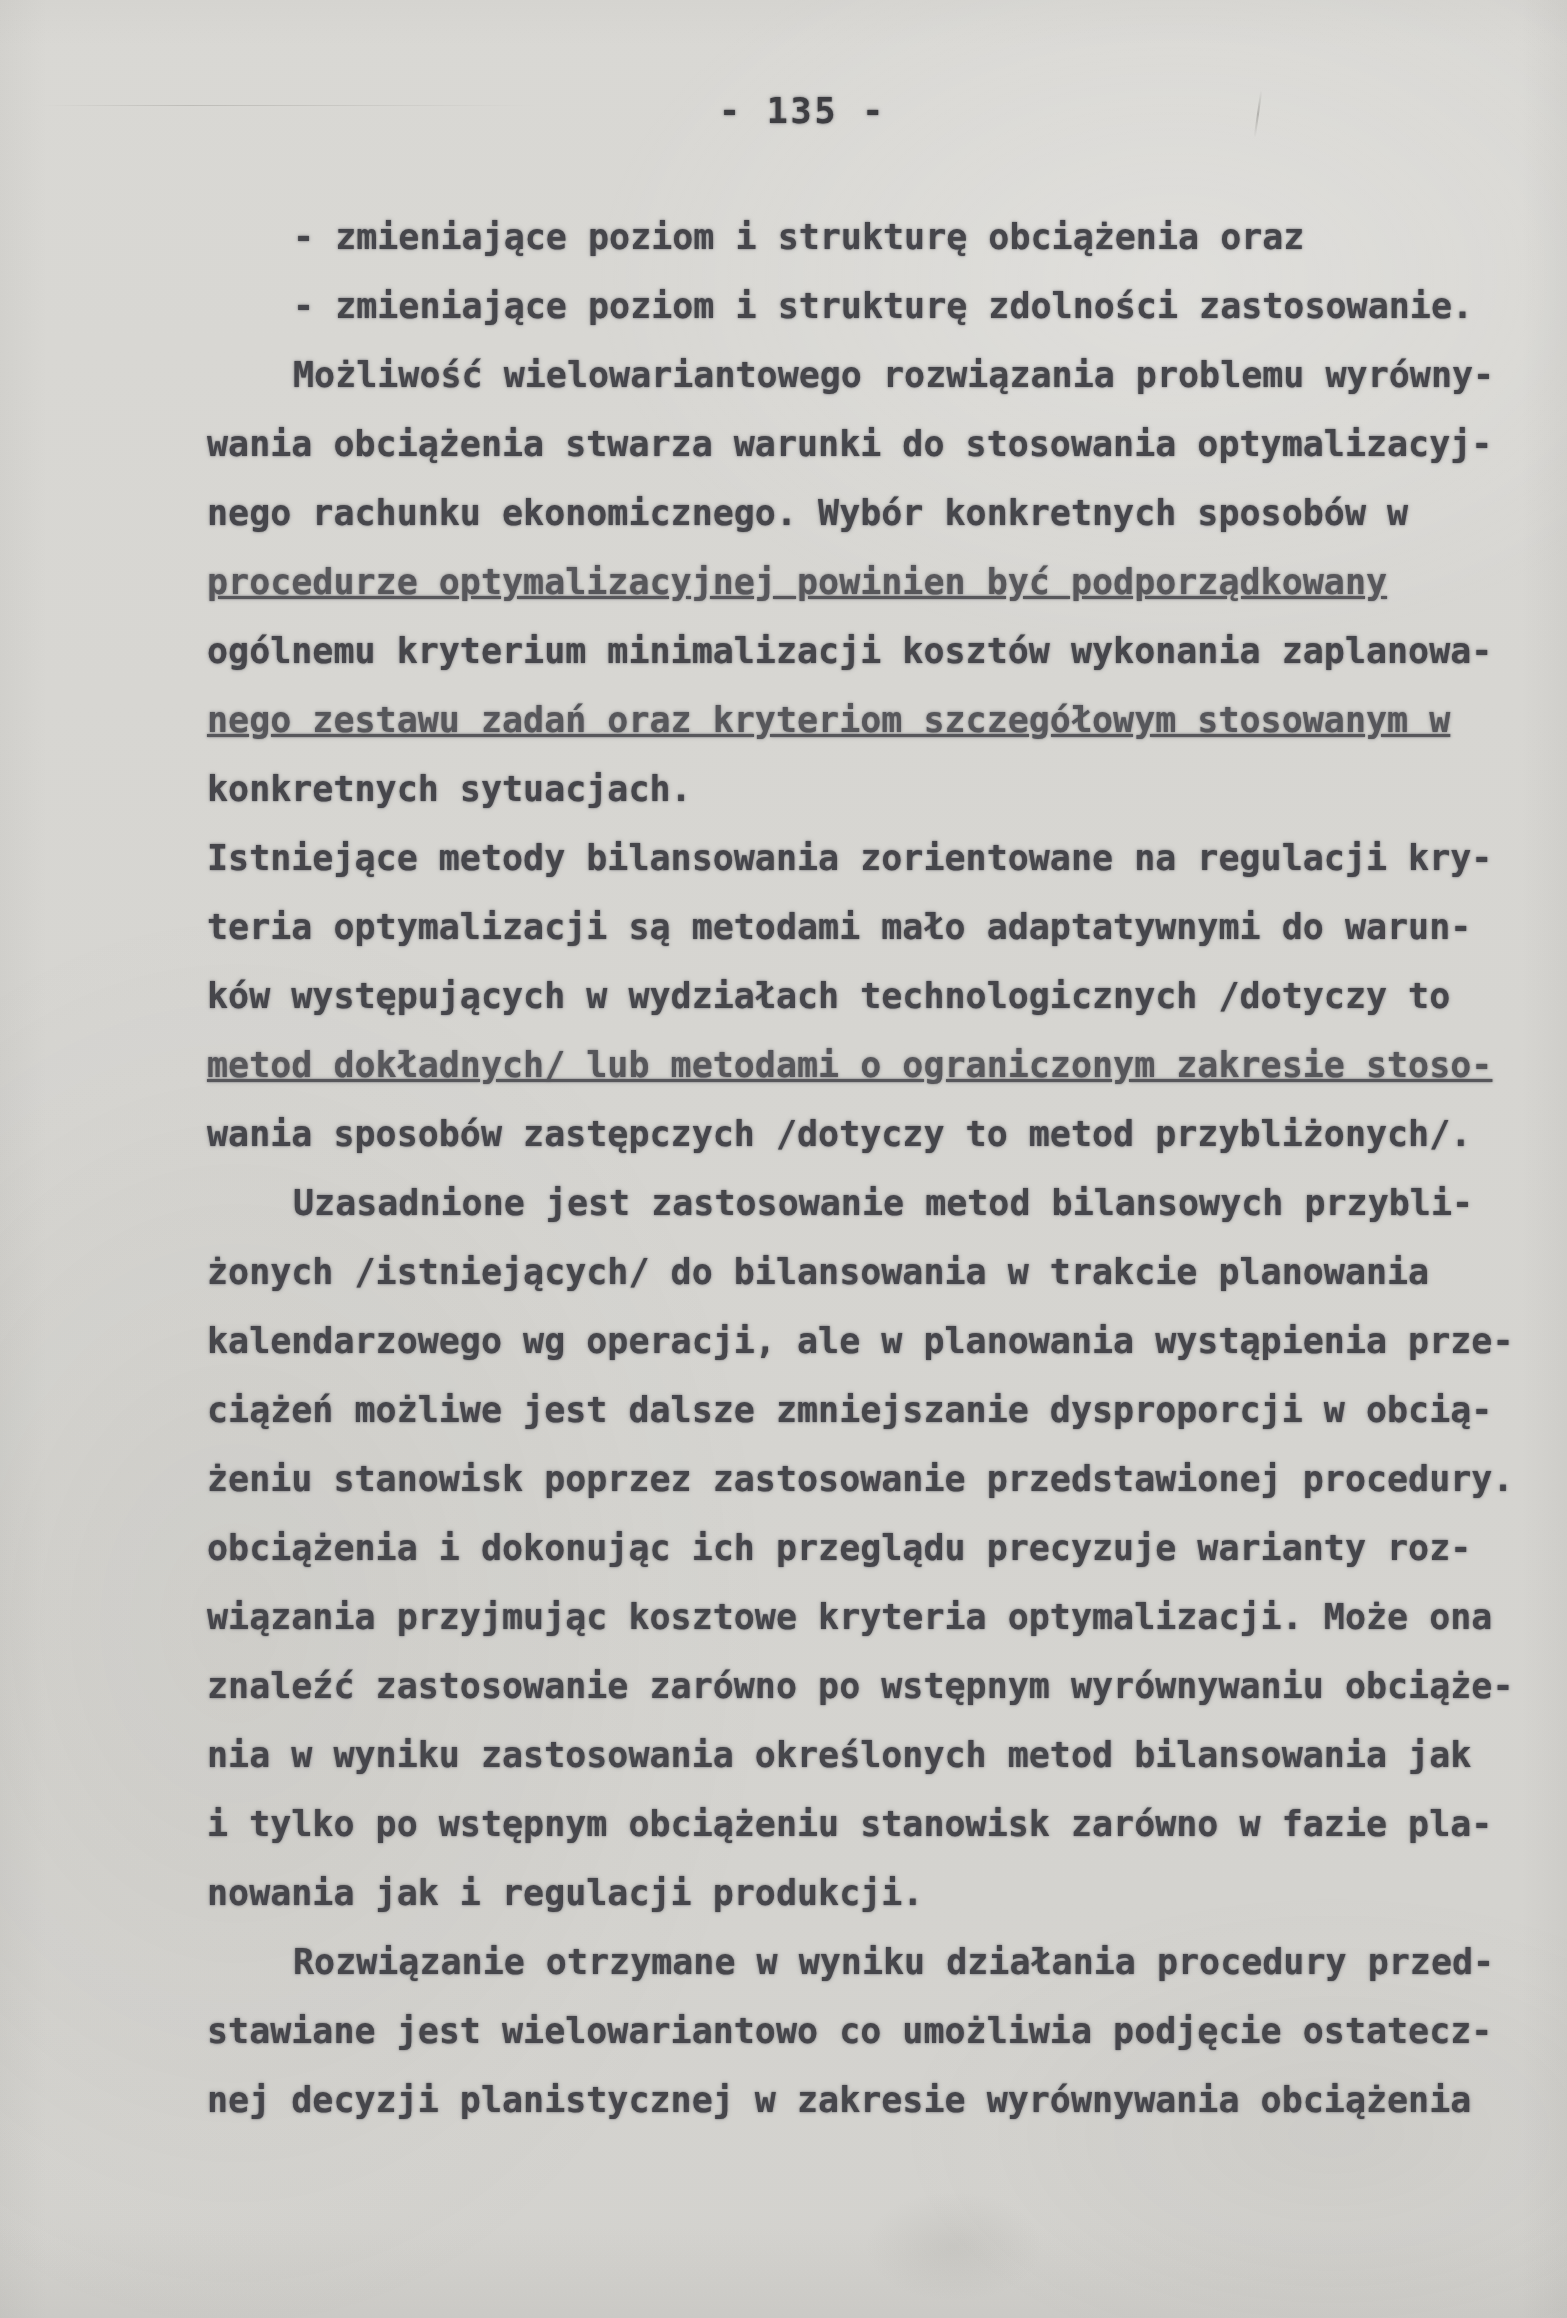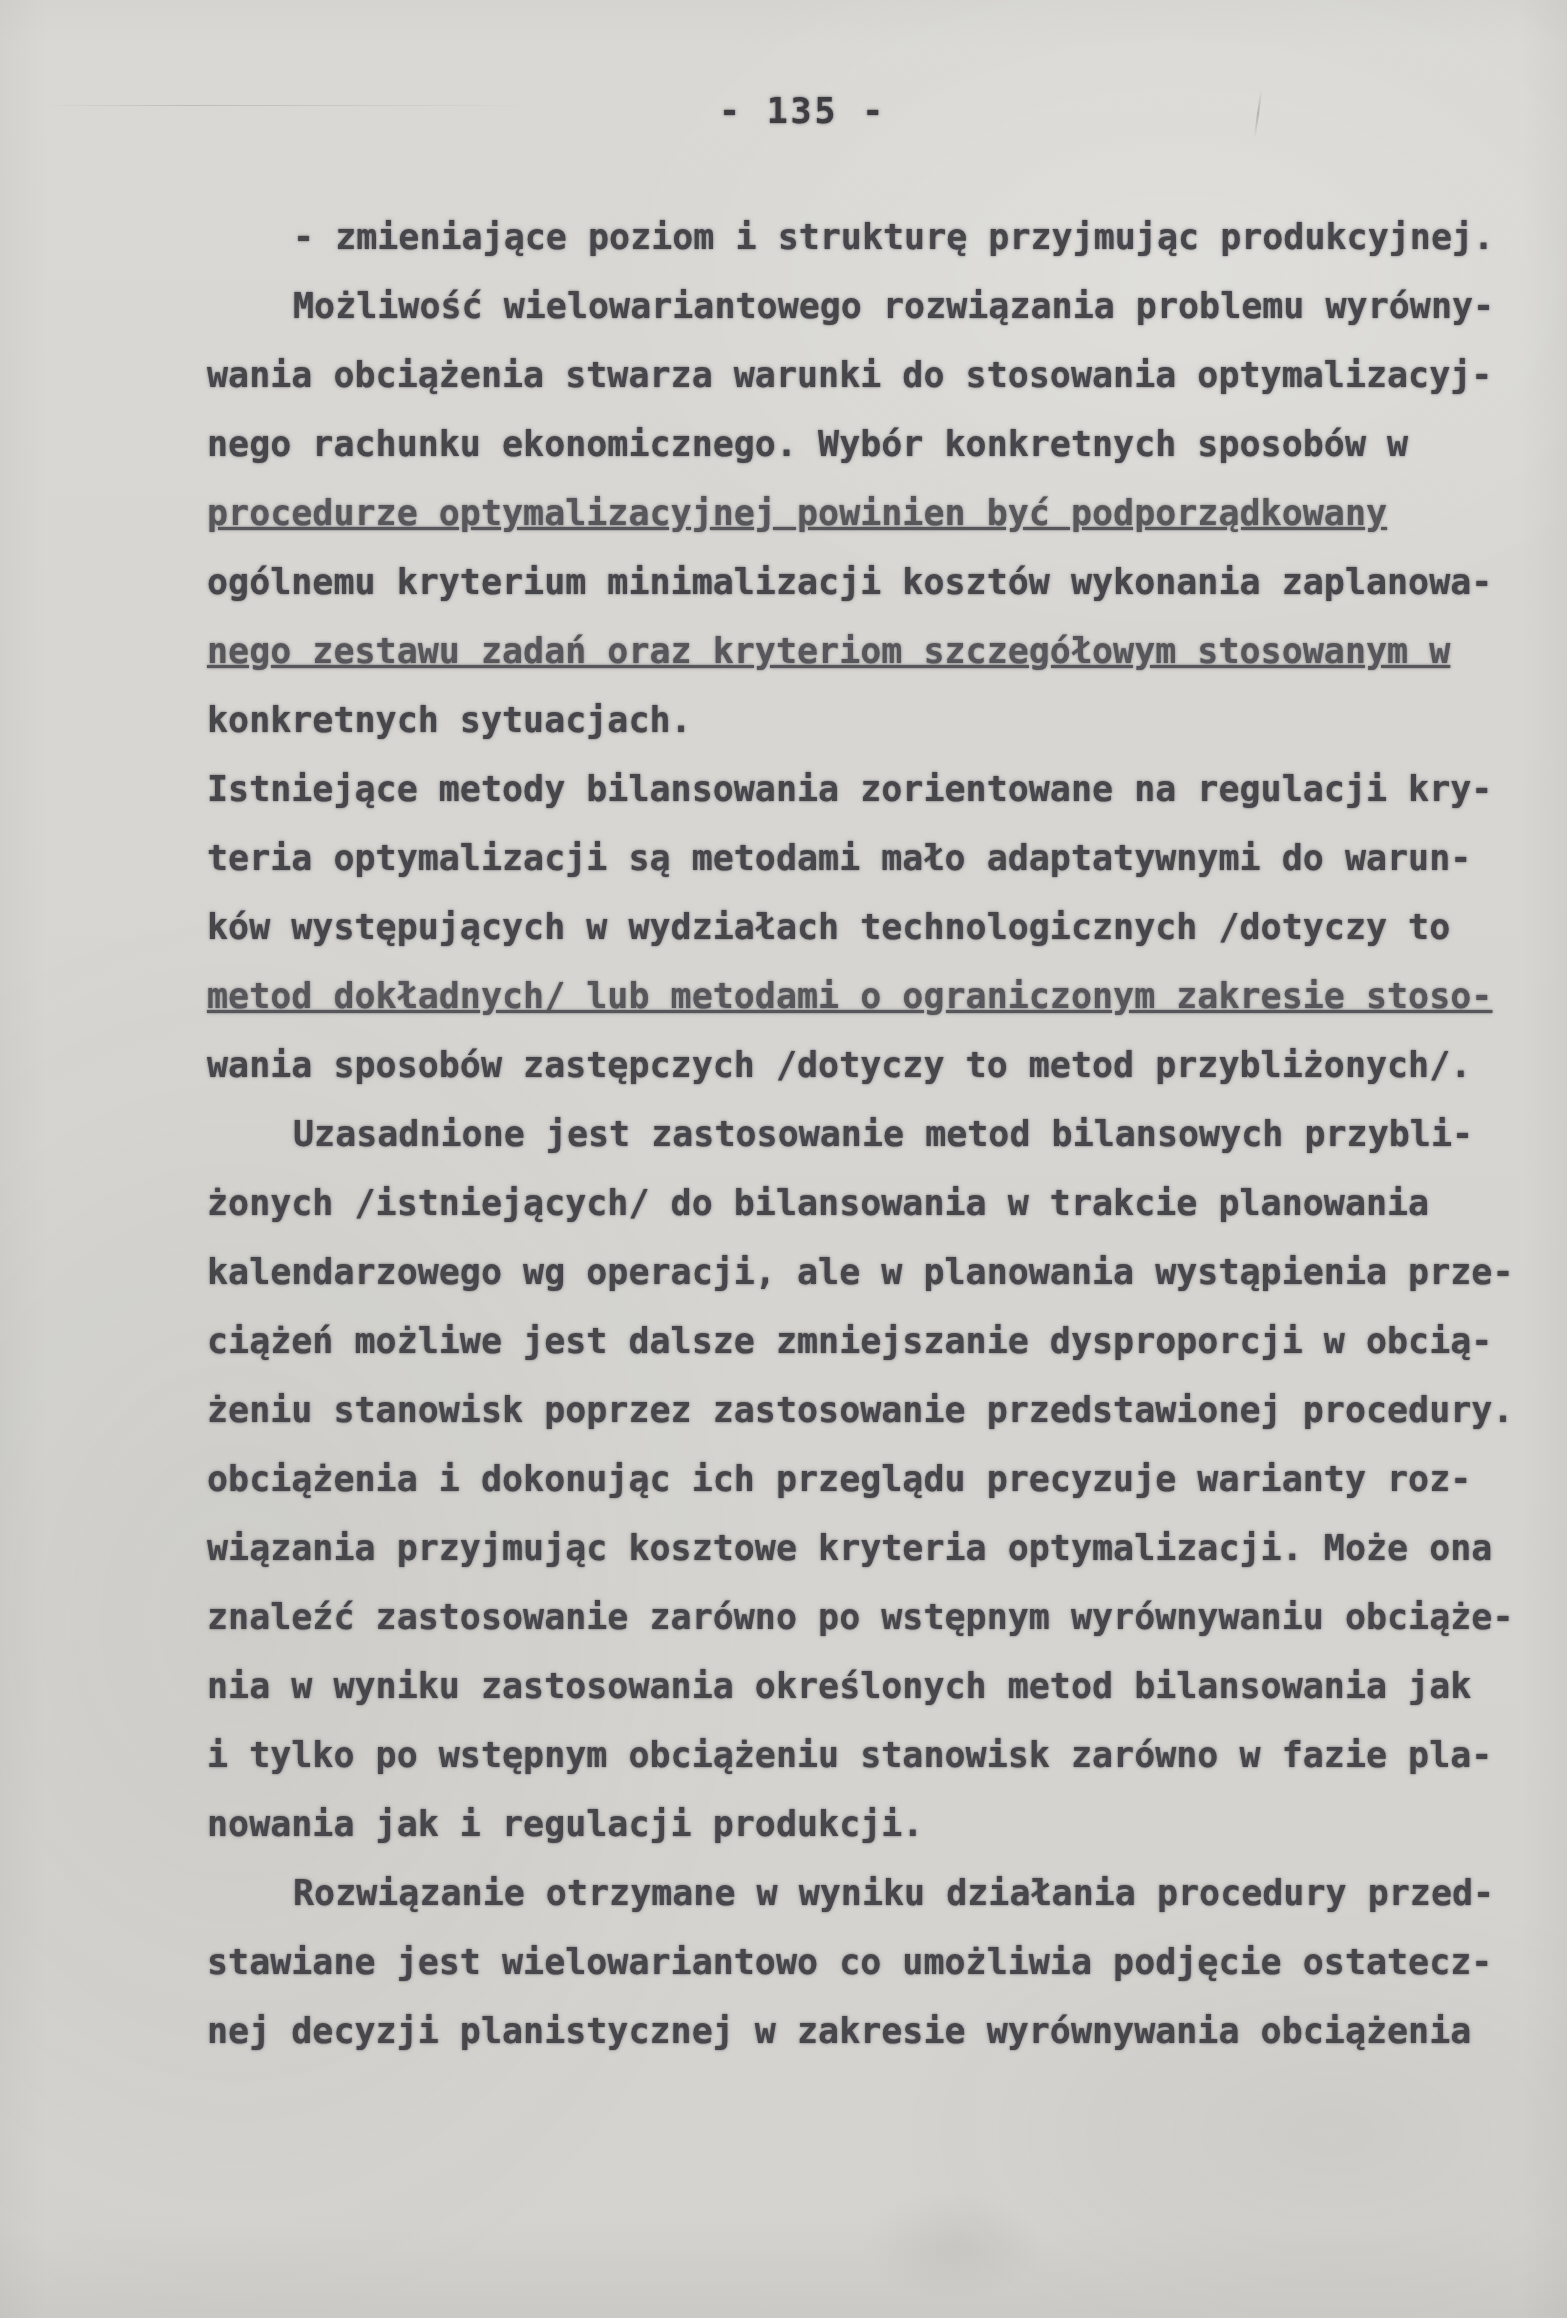--- a/index.html
+++ b/index.html
@@ -77,21 +77,22 @@
 <body>
 
 <div class="artifact edge-shade"></div>
 <div class="artifact scratch-h"></div>
 <div class="artifact scratch-v"></div>
 <div class="artifact smudge-bottom"></div>
 
 <div class="page-number">- 135 -</div>
 
 <div class="text-block">
-  <div class="text-line indent">- zmieniające poziom i strukturę przyjmując produkcyjnej.</div>
+  <div class="text-line indent">- zmieniające poziom i strukturę obciążenia oraz</div>
+  <div class="text-line indent">- zmieniające poziom i strukturę zdolności zastosowanie.</div>
   <div class="text-line indent">Możliwość wielowariantowego rozwiązania problemu wyrówny-</div>
   <div class="text-line">wania obciążenia stwarza warunki do stosowania optymalizacyj-</div>
   <div class="text-line">nego rachunku ekonomicznego. Wybór konkretnych sposobów w</div>
   <div class="text-line faint">procedurze optymalizacyjnej powinien być podporządkowany</div>
   <div class="text-line">ogólnemu kryterium minimalizacji kosztów wykonania zaplanowa-</div>
   <div class="text-line faint">nego zestawu zadań oraz kryteriom szczegółowym stosowanym w</div>
   <div class="text-line">konkretnych sytuacjach.</div>
   <div class="text-line">Istniejące metody bilansowania zorientowane na regulacji kry-</div>
   <div class="text-line">teria optymalizacji są metodami mało adaptatywnymi do warun-</div>
   <div class="text-line">ków występujących w wydziałach technologicznych /dotyczy to</div>

